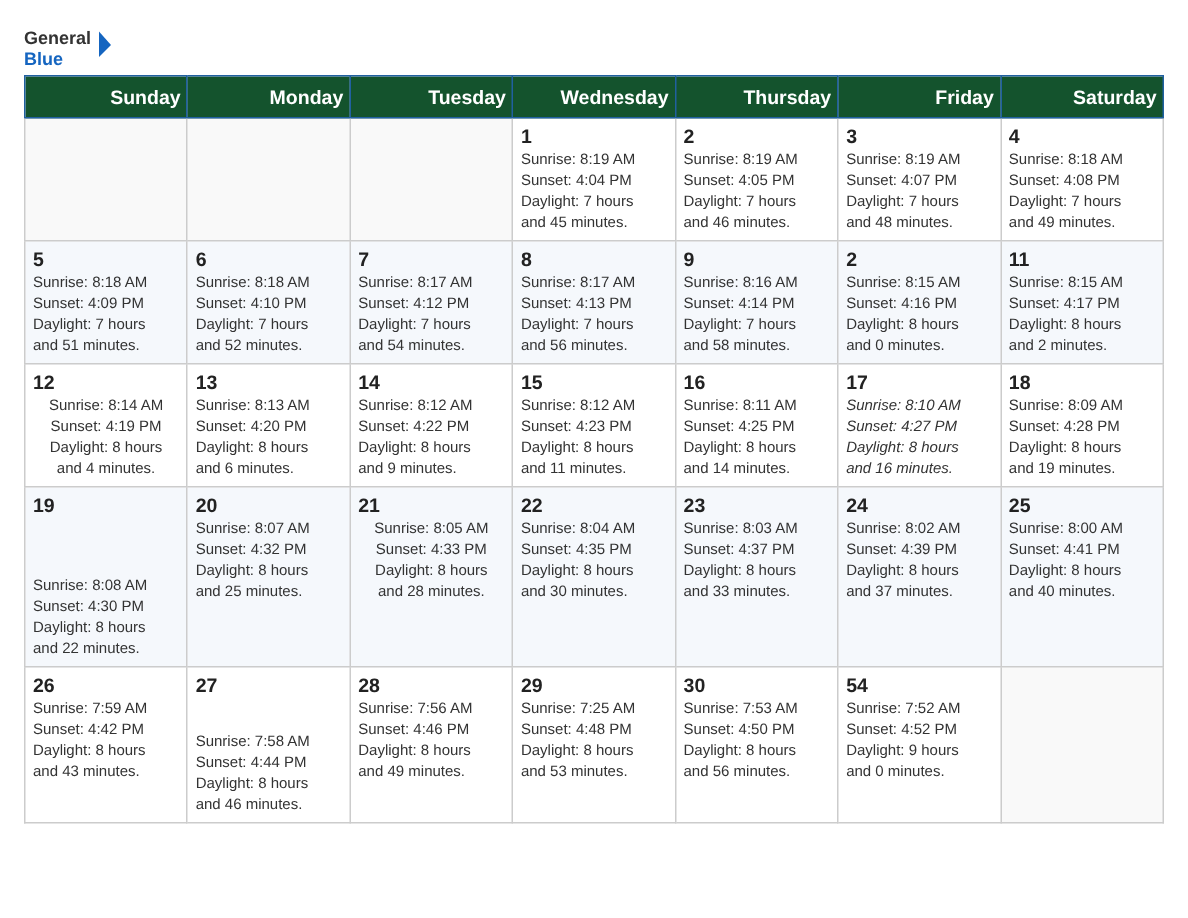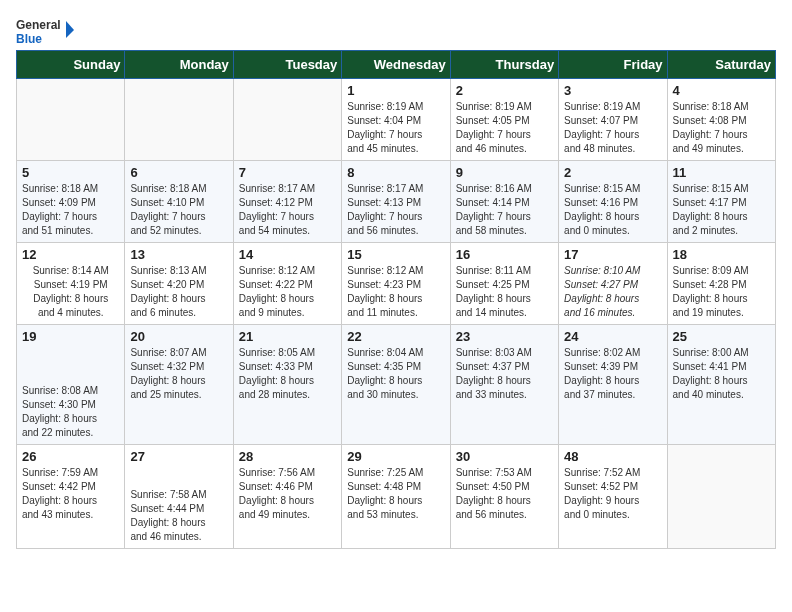--- a/index.html
+++ b/index.html
@@ -251,21 +251,21 @@
         </td>
         <td>
           <span class="day-number">20</span>
           <div class="day-info" style="white-space: pre-line;">Sunrise: 8:07 AM
 Sunset: 4:32 PM
 Daylight: 8 hours
 and 25 minutes.</div>
         </td>
         <td>
           <span class="day-number">21</span>
-          <div class="day-info" style="white-space: pre-line;">Sunrise: 8:05 AM
+          <div class="day-info" style="white-space: pre-line; text-align: center;">Sunrise: 8:05 AM
 Sunset: 4:33 PM
 Daylight: 8 hours
 and 28 minutes.</div>
         </td>
         <td>
           <span class="day-number">22</span>
           <div class="day-info" style="white-space: pre-line;">Sunrise: 8:04 AM
 Sunset: 4:35 PM
 Daylight: 8 hours
 and 30 minutes.</div>
@@ -322,21 +322,21 @@
 and 53 minutes.</div>
         </td>
         <td>
           <span class="day-number">30</span>
           <div class="day-info" style="white-space: pre-line;">Sunrise: 7:53 AM
 Sunset: 4:50 PM
 Daylight: 8 hours
 and 56 minutes.</div>
         </td>
         <td>
-          <span class="day-number">48</span>
+          <span class="day-number">54</span>
           <div class="day-info" style="white-space: pre-line;">Sunrise: 7:52 AM
 Sunset: 4:52 PM
 Daylight: 9 hours
 and 0 minutes.</div>
         </td>
         <td class="empty-cell"></td>
       </tr>
     </tbody>
 </table>
 

